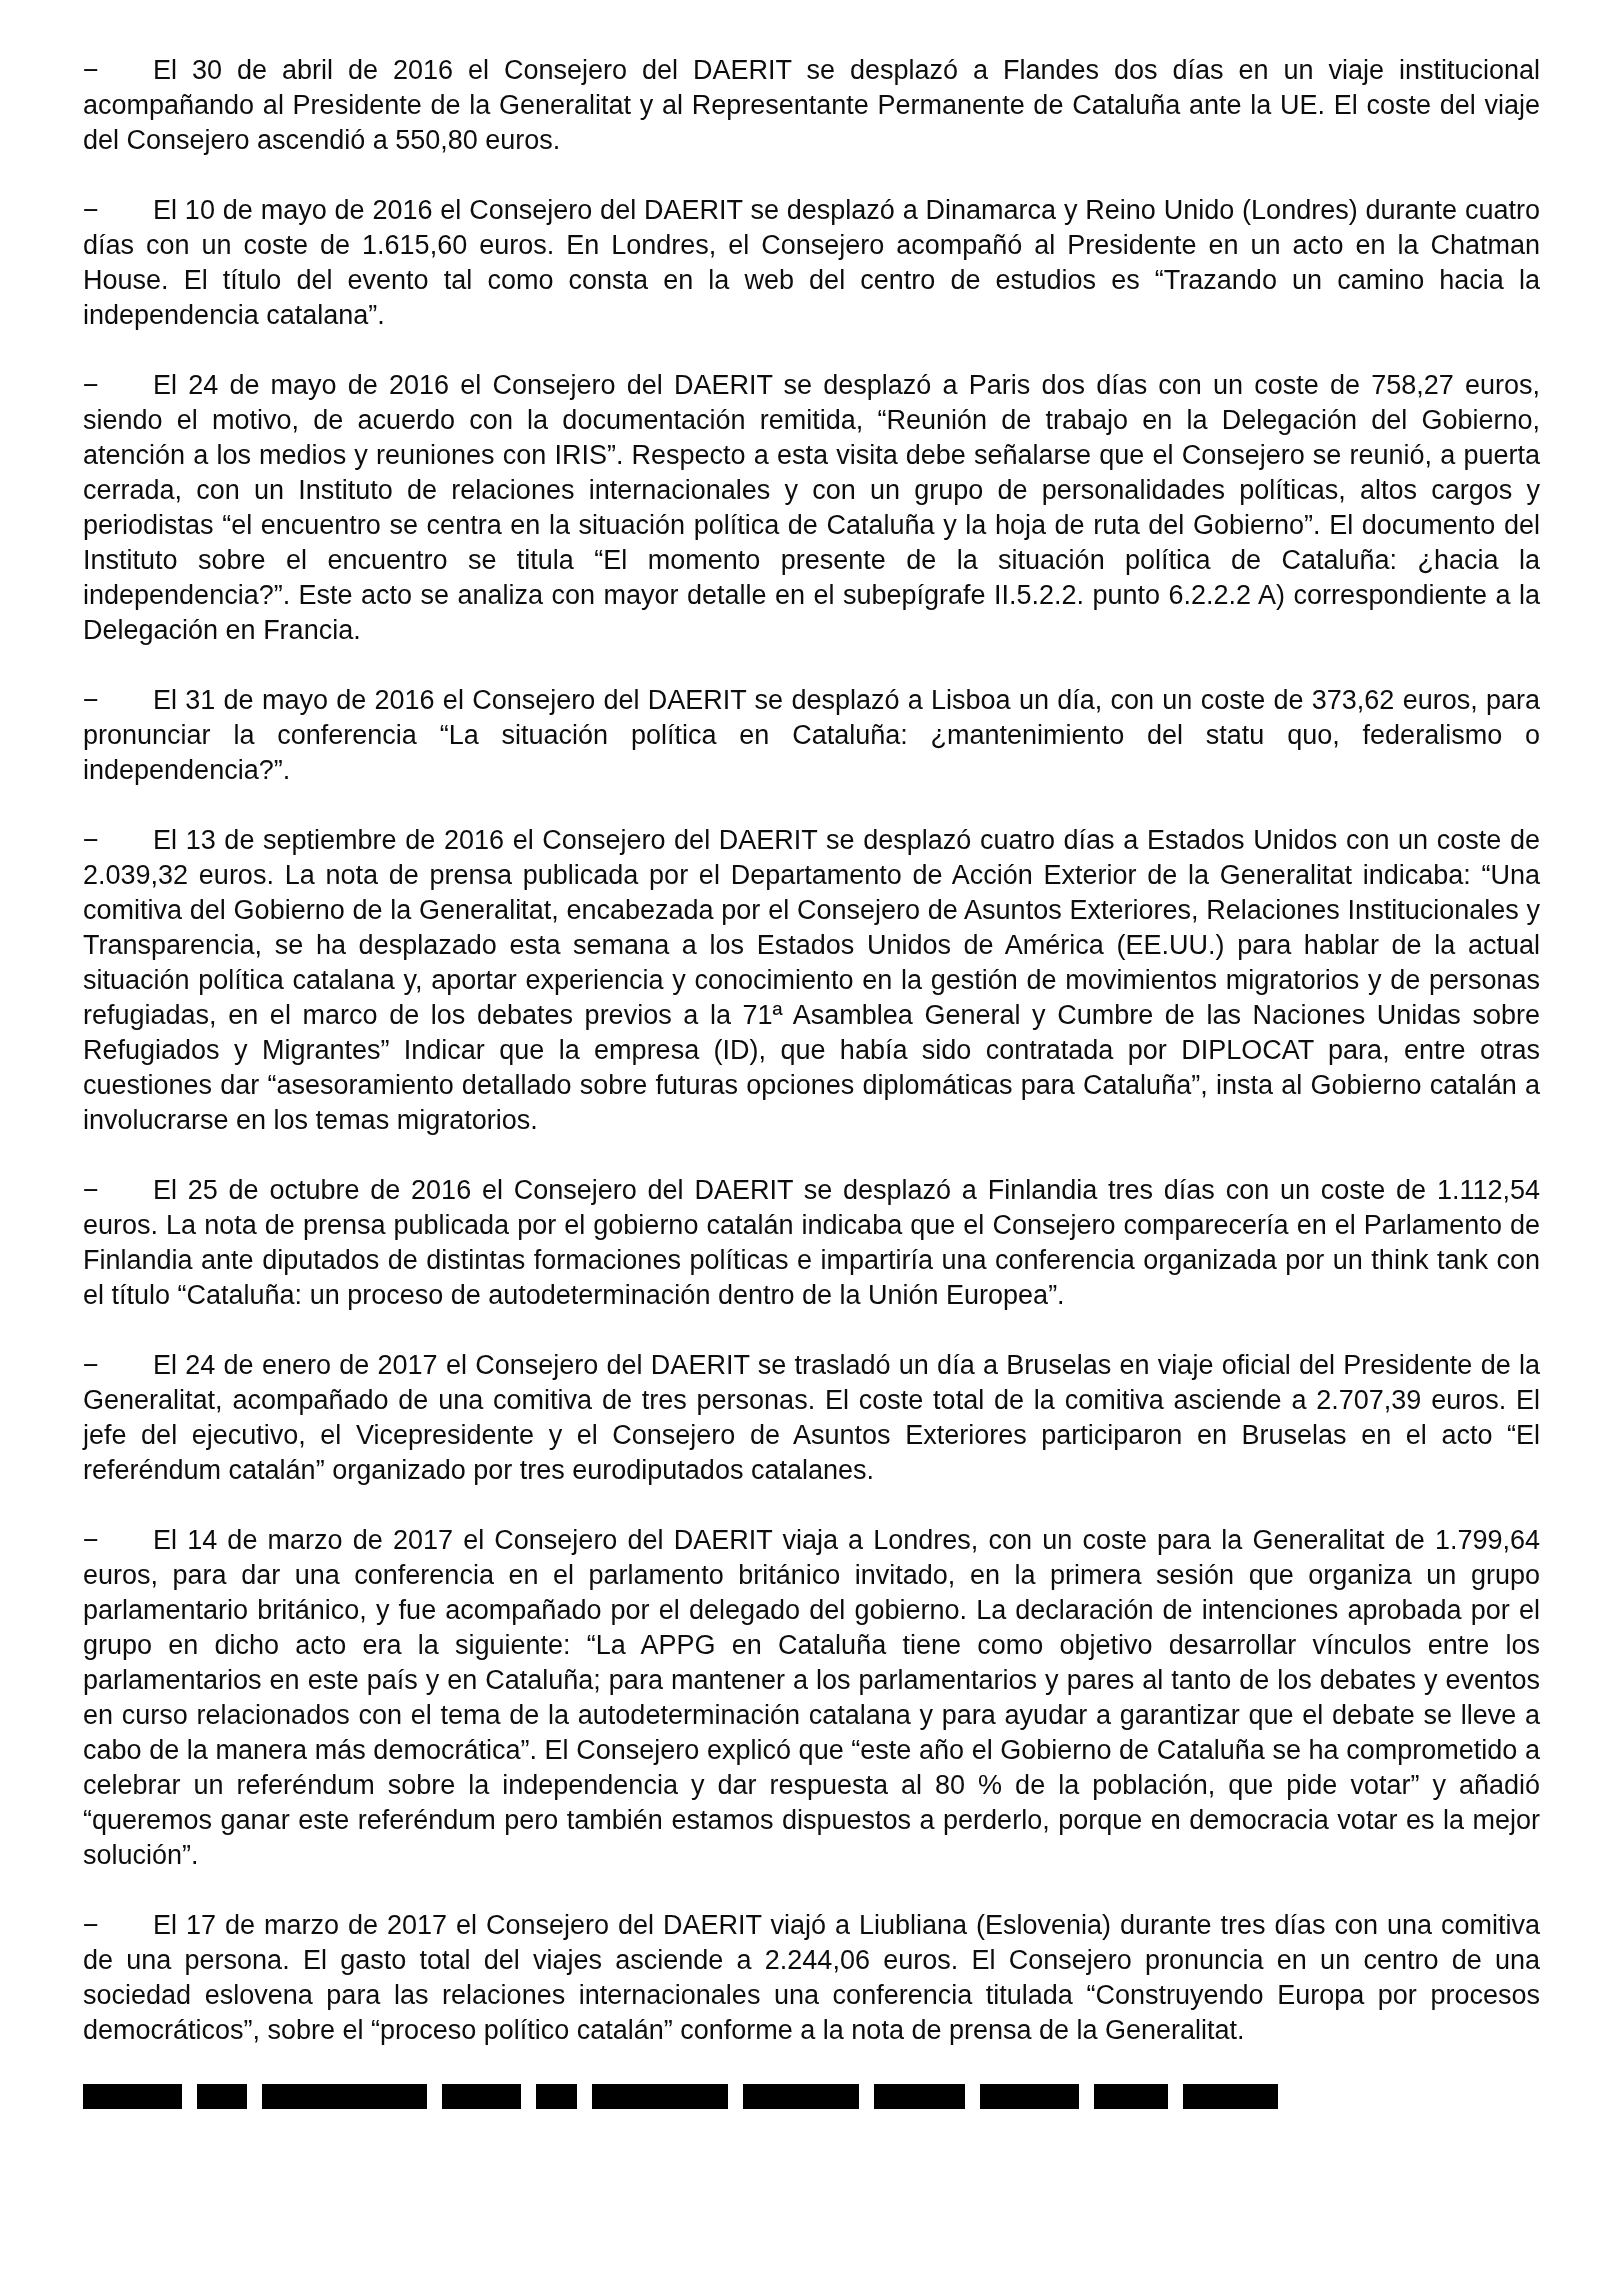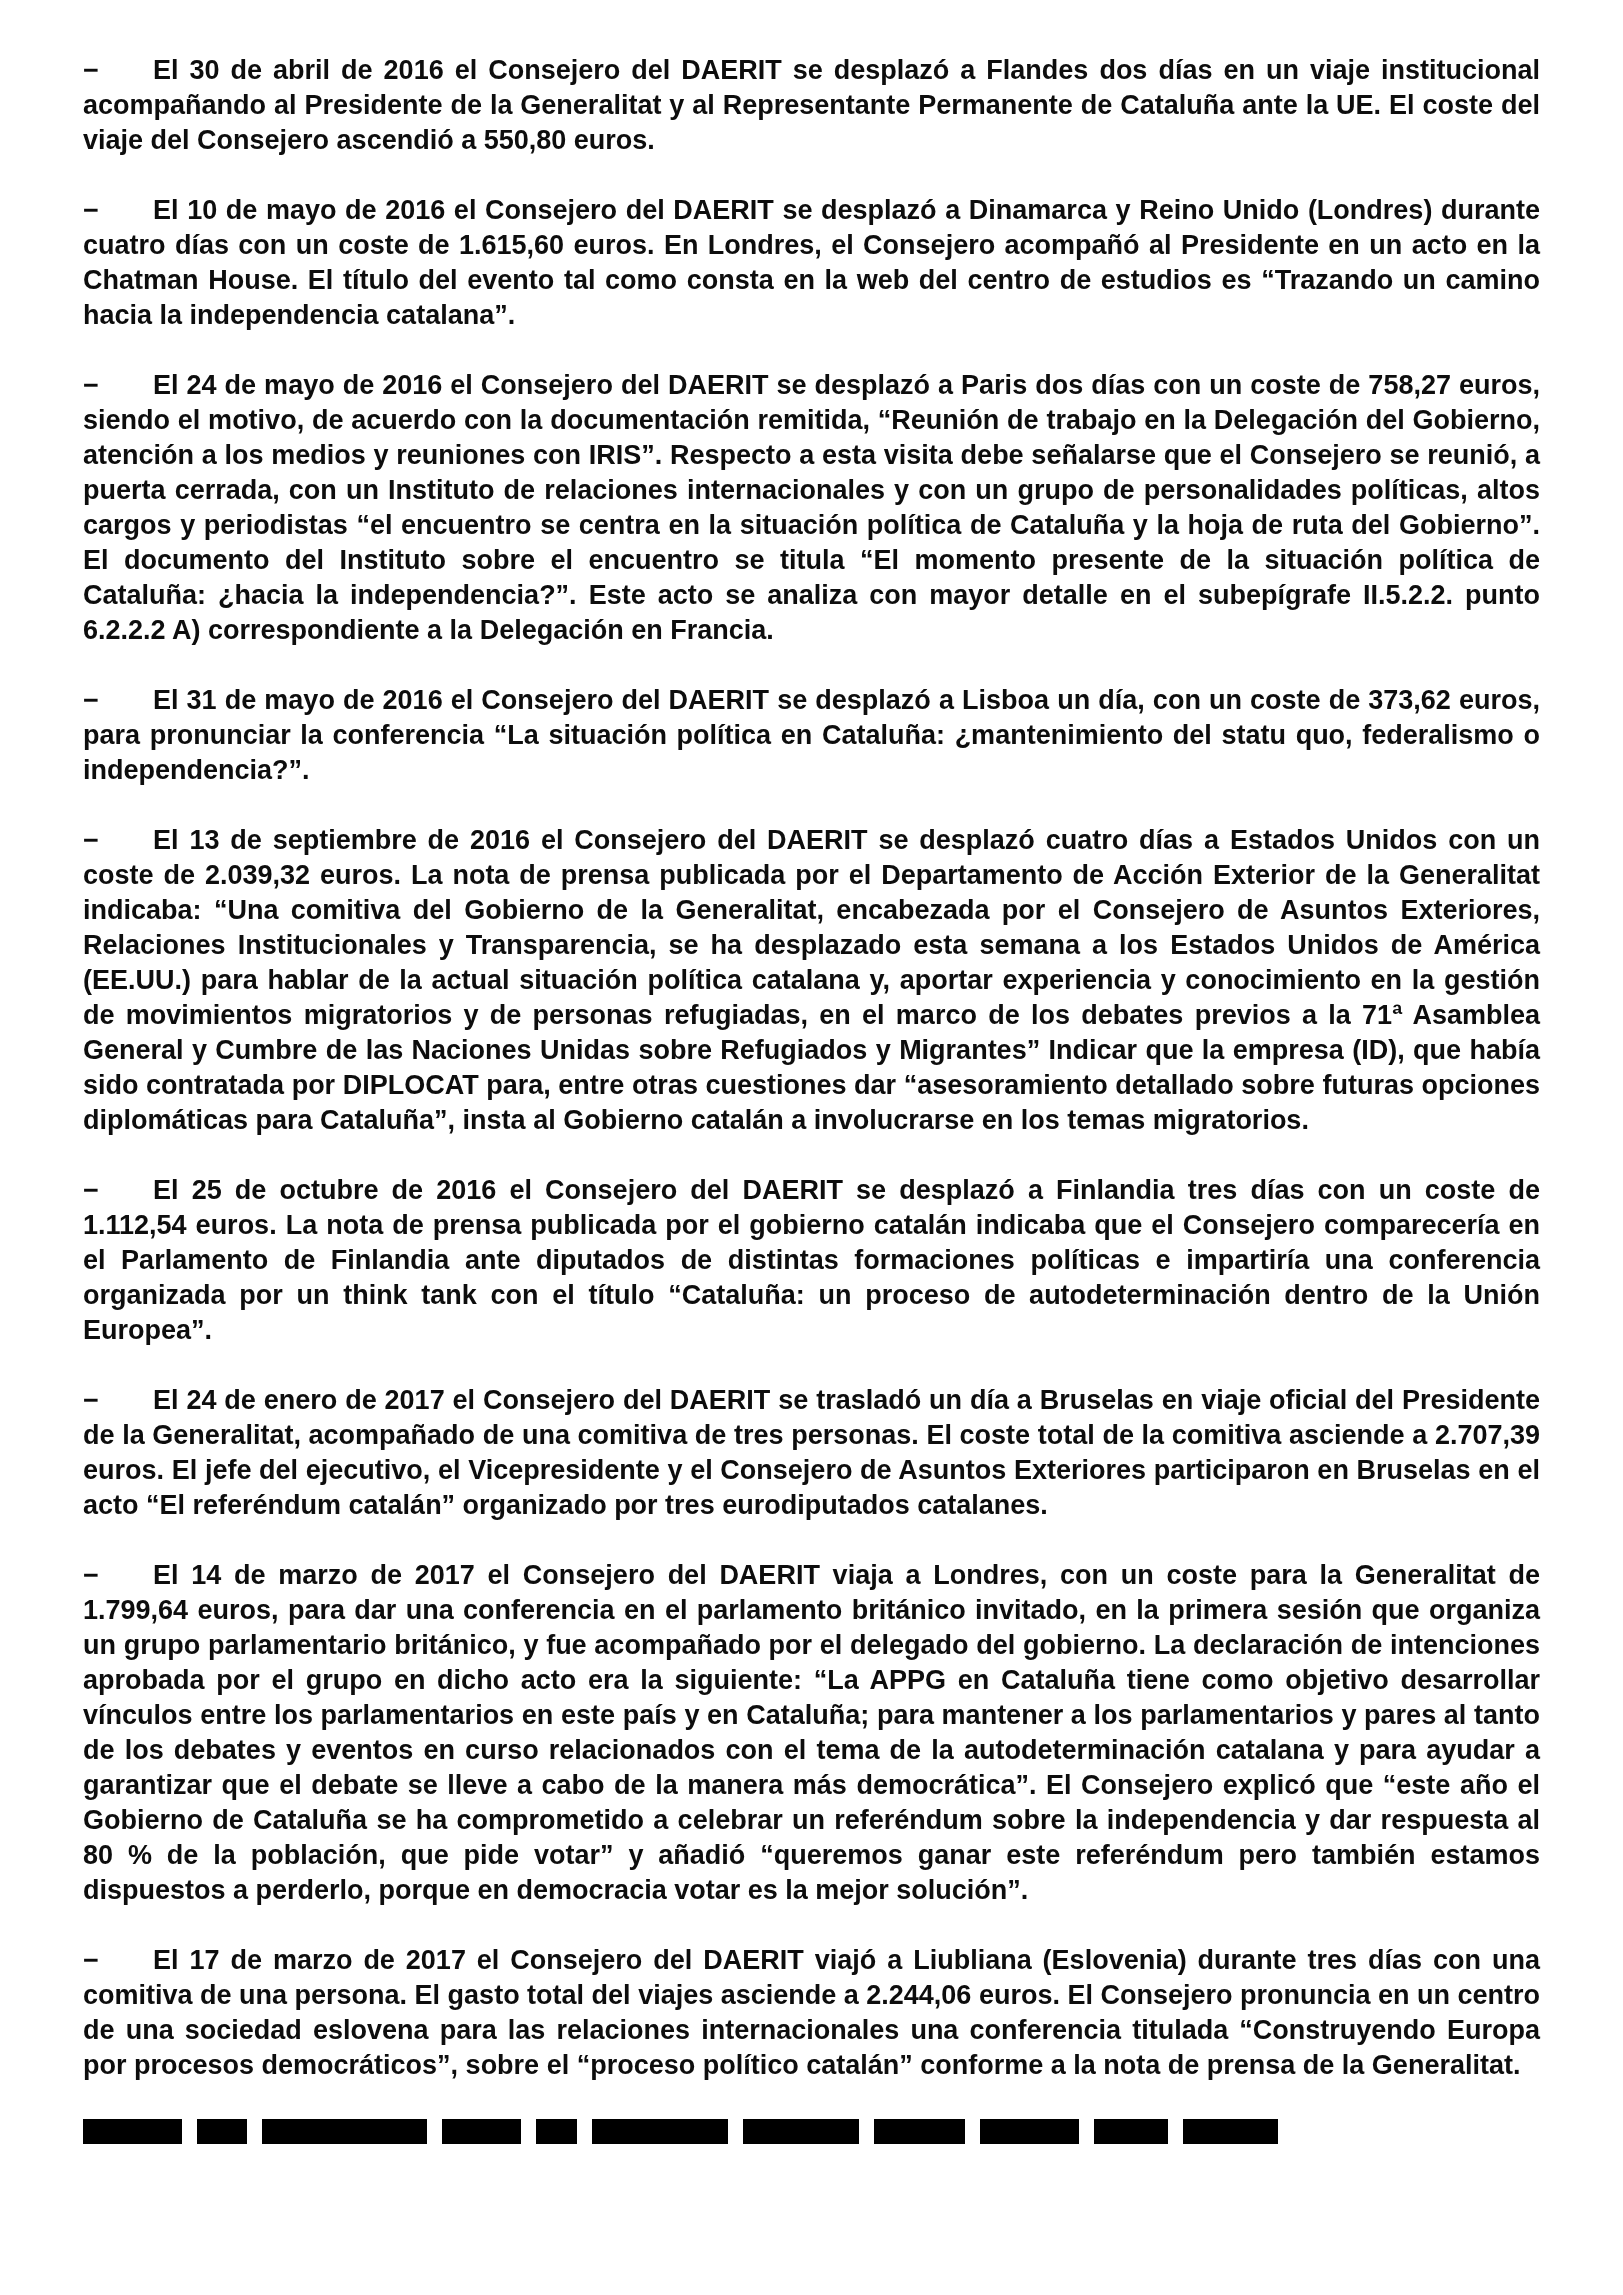--- a/index.html
+++ b/index.html
@@ -11,21 +11,20 @@
     height: 2295px;
     background: #ffffff;
     font-family: "Liberation Sans", sans-serif;
     color: #0d0d0d;
     position: relative;
     overflow: hidden;
   }
   .doc {
     padding: 53px 83px 0 83px;
     box-sizing: border-box;
-    font-weight: bold;
   }
   .para {
     font-size: 27px;
     line-height: 35px;
     text-align: justify;
     margin: 0 0 35px 0;
   }
   .bullet {
     display: inline-block;
     width: 70px;

